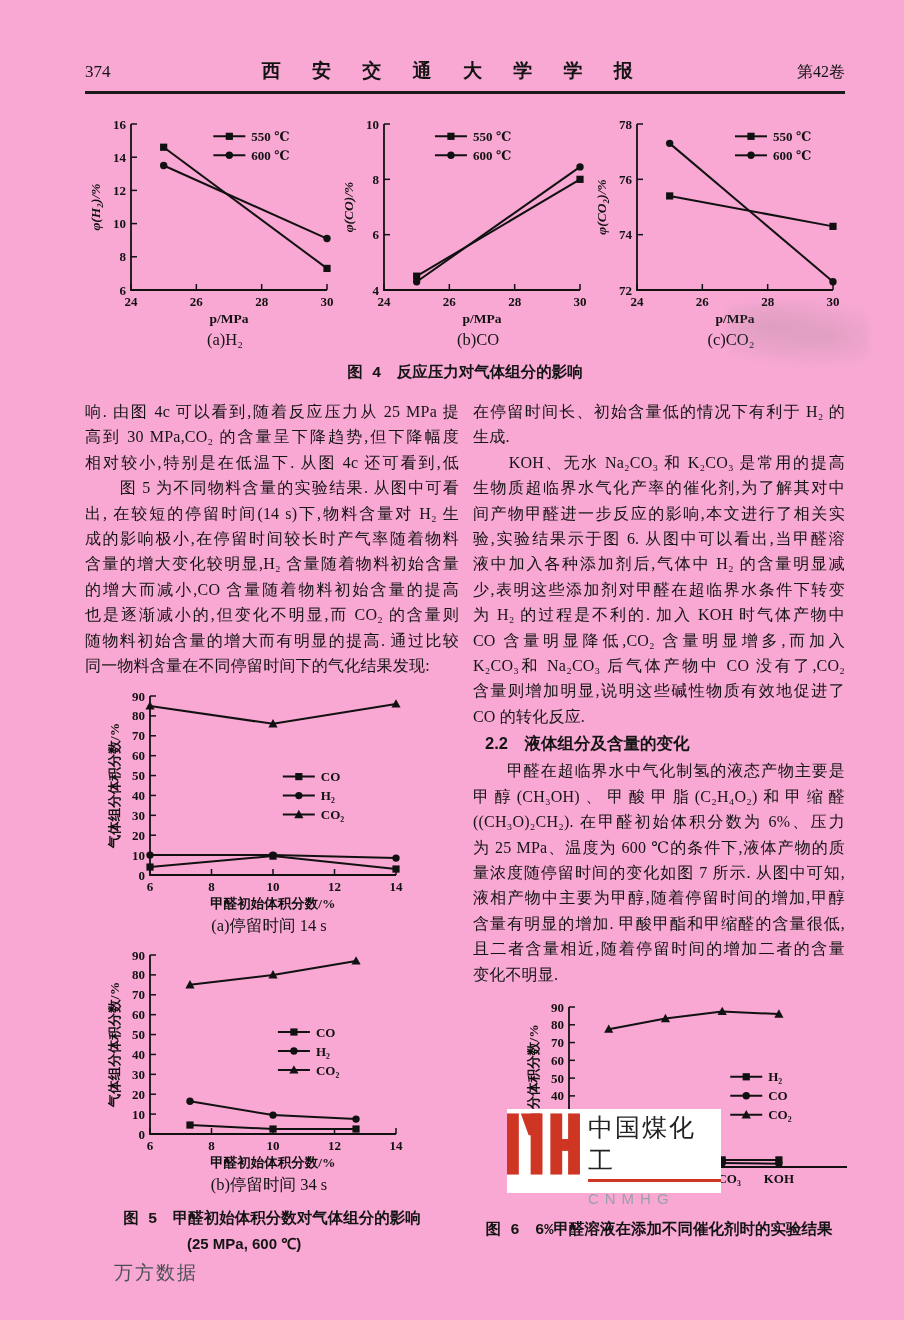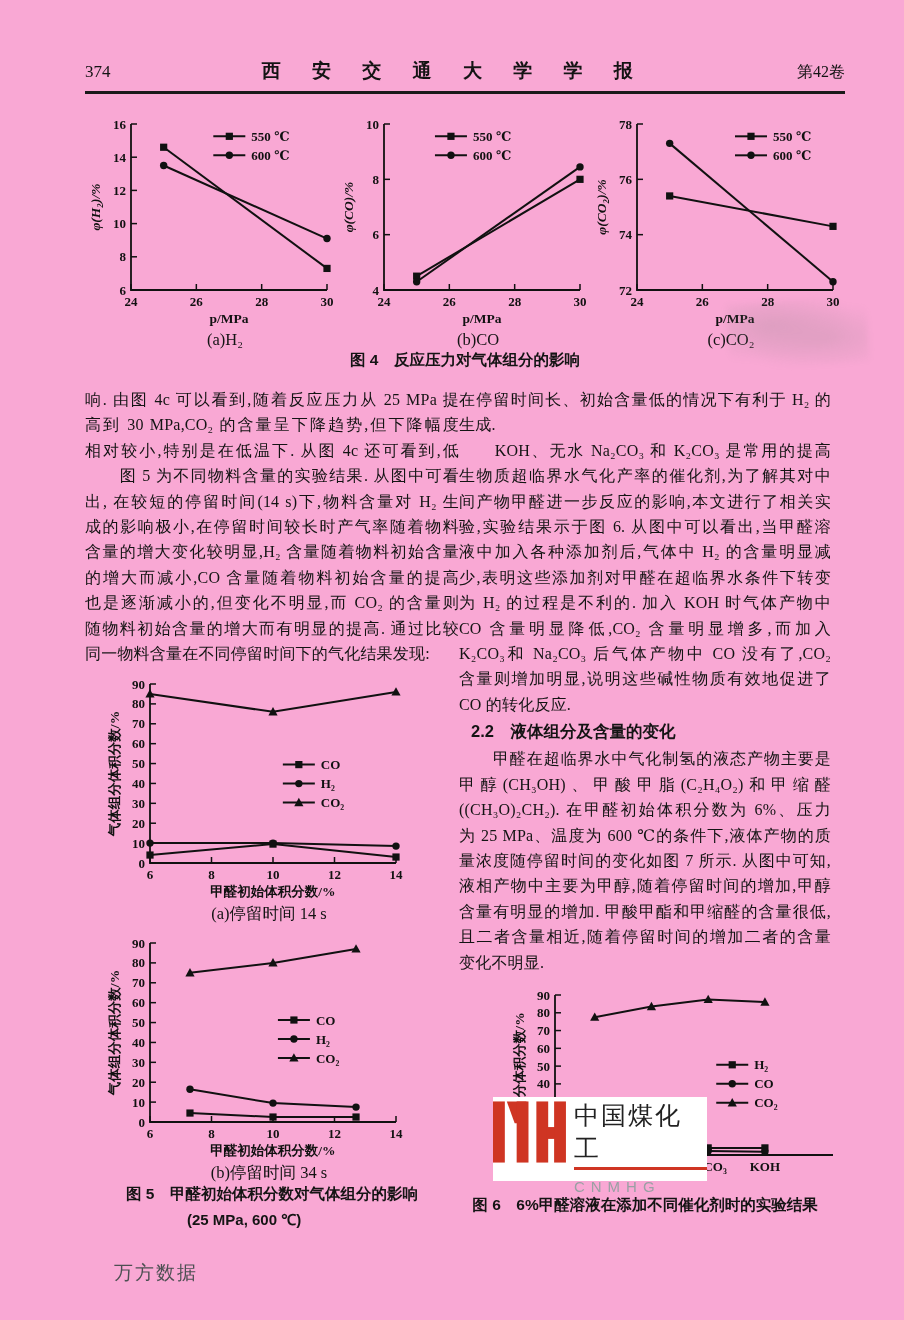--- a/index.html
+++ b/index.html
@@ -9,24 +9,24 @@
   
   .hdr{display:flex;justify-content:space-between;align-items:baseline;}
   .hdr .pgnum{font-size:17px;}
   .hdr .jtitle{font-size:19px;font-weight:700;letter-spacing:13px;font-family:"Liberation Sans",sans-serif;}
   .hdr .vol{font-size:16px;}
   .rule{height:3px;background:#1a1a1a;margin-top:7px;}
   
   .fig4-row{display:flex;justify-content:space-between;margin-top:20px;padding:0 2px;}
   .chart-block{display:flex;flex-direction:column;align-items:center;}
   .subcap{font-size:16.5px;margin-top:4px;padding-left:26px;}
-  .fig-caption{font-family:Liberation Sans, sans-serif;font-weight:700;
-               font-size:15.5px;text-align:center;margin-top:0;}
-  
-  .columns{display:flex;margin-top:16px;}
+  .fig-caption{font-family:Liberation Mono, monospace;font-weight:700;
+               font-size:15.5px;text-align:center;margin-top:12px;}
+  
+  .columns{display:flex;gap:14px;margin-top:16px;}
   .col{width:374px;}
   .col.right{width:372px;}
   .line{font-size:16px;line-height:25.4px;text-align:justify;text-align-last:justify;
         letter-spacing:.2px;white-space:normal;}
   .line.end{text-align-last:left;}
   .sec-heading{font-family:"Liberation Sans",sans-serif;font-weight:700;font-size:16.5px;
                line-height:27px;margin:1px 12px;}
   
   .fig5-block{margin-top:8px;margin-left:16px;display:flex;flex-direction:column;align-items:center;width:310px;}
   .cap5-l2{font-size:15px;font-weight:700;font-family:"Liberation Sans",sans-serif;

